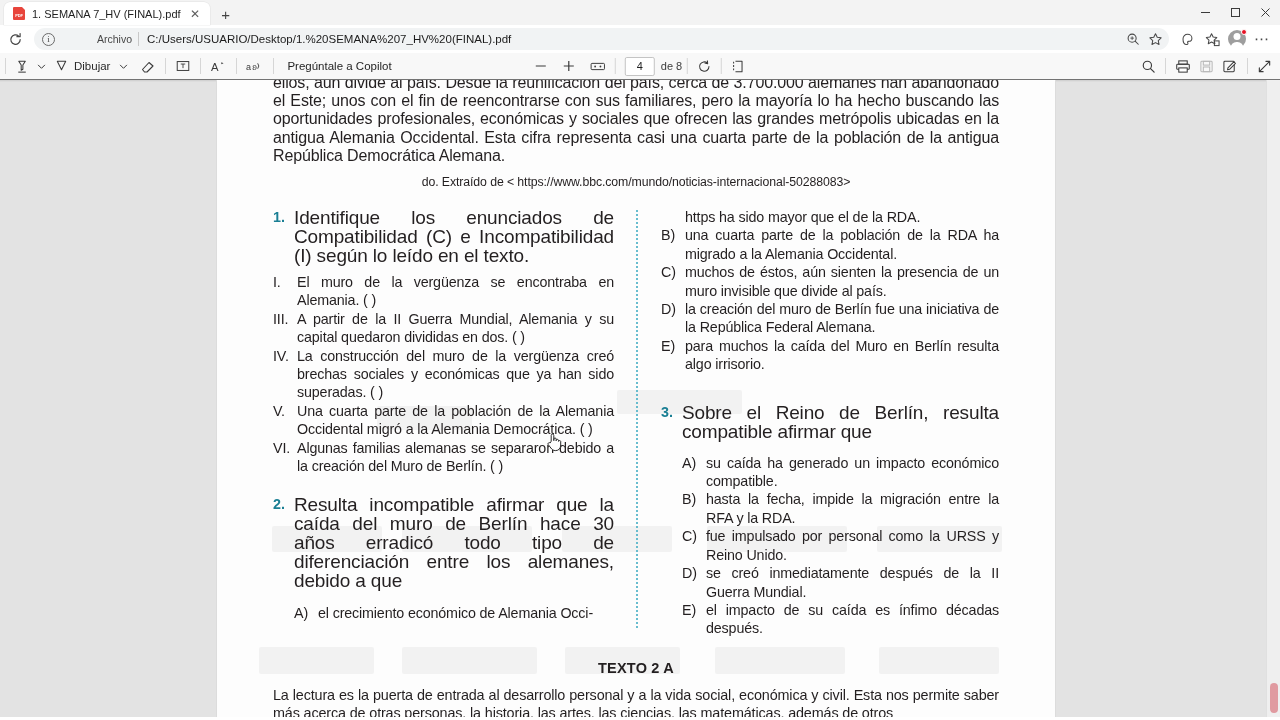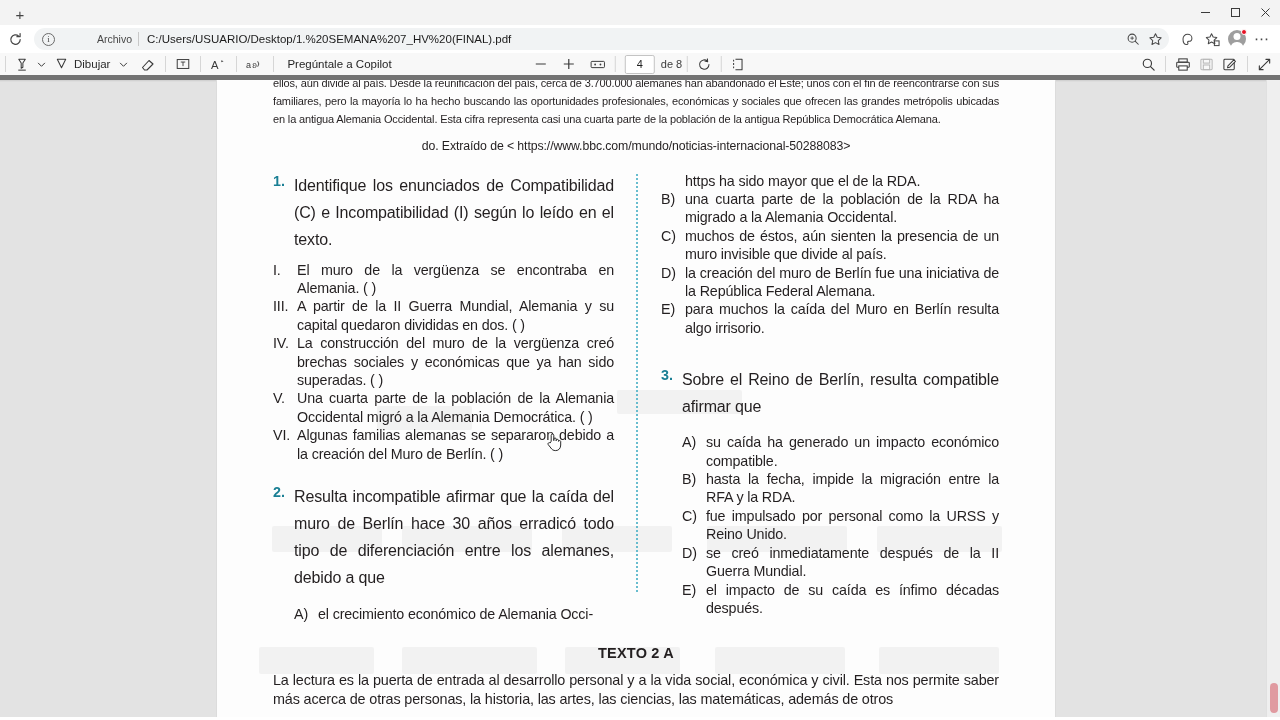--- a/index.html
+++ b/index.html
@@ -173,21 +173,21 @@
   .avatar .badge {
     position: absolute; top: -1px; right: -1px;
     width: 6px; height: 6px; border-radius: 50%;
     background: #e81123; border: 1px solid #fff;
   }
 
   
   .pdftoolbar {
     height: 27px;
     background: #f8f8f8;
-    border-bottom: 5px solid #737373;
+    border-bottom: 1px solid #737373;
     display: flex;
     align-items: center;
     font-size: 11.5px;
     color: #1f1f1f;
     padding: 0 4px;
     position: relative;
   }
   .tb-btn {
     height: 21px;
     min-width: 22px;
@@ -264,21 +264,21 @@
     border-radius: 2px;
     pointer-events: none;
   }
 
   .doc-text {
     position: relative;
     font-family: "Liberation Sans", sans-serif;
     color: #231f20;
   }
   .para {
-    font-size: 11px;
+    font-size: 16px;
     line-height: 18.2px;
     text-align: justify;
     color: #231f20;
     letter-spacing: -0.15px;
   }
   .para.clip-top { margin-top: -6px; }
   .cite {
     font-size: 12.3px;
     line-height: 16px;
     text-align: justify;
@@ -316,22 +316,22 @@
   }
   .q-num {
     color: #1a7f94;
     font-weight: bold;
     font-size: 14.3px;
     line-height: 18.4px;
     width: 21px;
     flex: 0 0 21px;
   }
   .q-text {
-    font-size: 16px;
-    line-height: 27px;
+    font-size: 19px;
+    line-height: 19px;
     text-align: justify;
     flex: 1 1 auto;
     letter-spacing: -0.15px;
   }
   .items { margin-top: 8px; }
   .item, .opt {
     display: flex;
     font-size: 14.3px;
     line-height: 18.4px;
     letter-spacing: -0.15px;
@@ -393,20 +393,27 @@
     position: absolute; left: 0; top: 0; right: 0; height: 2px;
     background: linear-gradient(to bottom, rgba(0,0,0,0.10), rgba(0,0,0,0));
     pointer-events: none;
   }
   svg { display: block; }
 </style>
 </head>
 <body>
 
 <div class="tabstrip">
+  <div class="tab">
+    <span class="tab-favicon">
+      <span>PDF</span>
+    </span>
+    <span class="tab-title">1. SEMANA 7_HV (FINAL).pdf</span>
+    <span class="tab-close">✕</span>
+  </div>
   <div class="newtab">+</div>
 
   <div class="wincontrols">
     <div class="wc">
       <svg width="11" height="11" viewBox="0 0 11 11">
           <line x1="1" y1="5.5" x2="10" y2="5.5" stroke="#3a3a3a" stroke-width="1"></line>
         </svg>
     </div>
     <div class="wc">
       <svg width="11" height="11" viewBox="0 0 11 11">

